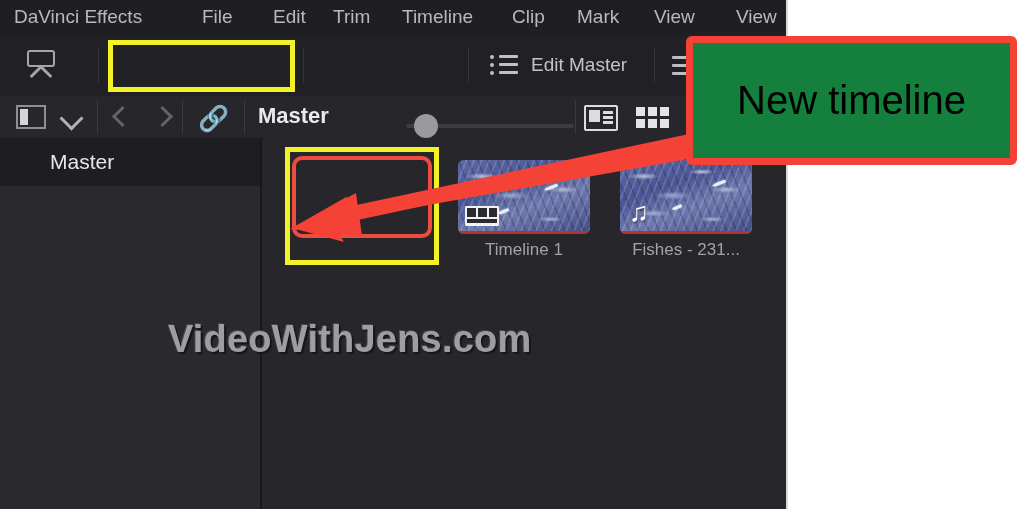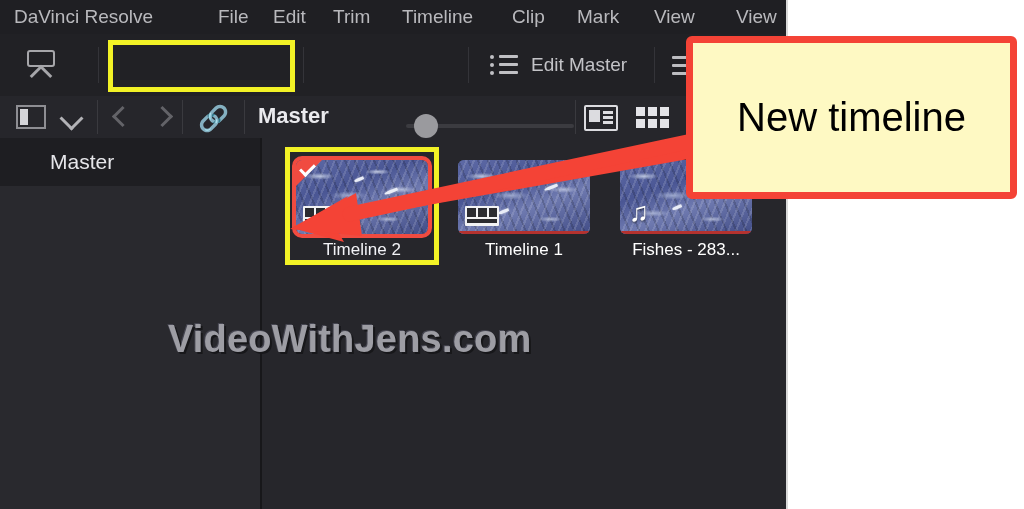--- a/index.html
+++ b/index.html
@@ -87,54 +87,54 @@
       radial-gradient(ellipse 18px 4px at 62% 16%, rgba(205,212,232,.9) 0%, rgba(205,212,232,0) 70%),
       radial-gradient(ellipse 26px 6px at 40% 48%, rgba(168,180,215,.85) 0%, rgba(168,180,215,0) 70%),
       radial-gradient(ellipse 20px 5px at 80% 40%, rgba(198,206,230,.8) 0%, rgba(198,206,230,0) 70%),
       radial-gradient(ellipse 24px 5px at 25% 72%, rgba(180,190,220,.8) 0%, rgba(180,190,220,0) 70%),
       radial-gradient(ellipse 18px 4px at 70% 80%, rgba(200,208,230,.75) 0%, rgba(200,208,230,0) 70%),
       repeating-linear-gradient(112deg, rgba(255,255,255,.13) 0px, rgba(255,255,255,.13) 2px, rgba(0,0,0,0) 2px, rgba(0,0,0,0) 7px),
       repeating-linear-gradient(68deg, rgba(0,0,0,.16) 0px, rgba(0,0,0,.16) 2px, rgba(0,0,0,0) 2px, rgba(0,0,0,0) 9px),
       linear-gradient(160deg,#5e6aa6 0%,#4a5694 35%,#6f7ab0 60%,#414c86 100%);
   }
   .thumb .fish{position:absolute;width:14px;height:3px;background:#e9edf7;border-radius:60% 10% 10% 60%;transform:rotate(-22deg);box-shadow:0 0 2px rgba(255,255,255,.6);}
-  .clip-name{margin-top:6px;text-align:center;font-size:17px;color:#ffffff;white-space:nowrap;overflow:hidden;}
+  .clip-name{margin-top:6px;text-align:center;font-size:17px;color:#a3a3a3;white-space:nowrap;overflow:hidden;}
   .clip-name.sel{color:#f2f2f6;}
   .redbar{position:absolute;left:0;bottom:0;width:100%;height:3px;background:#b4322f;}
   .tlicon{position:absolute;left:7px;bottom:8px;width:34px;height:20px;background:#f2f2f4;border-radius:1px;}
   .tlicon .rows{position:absolute;left:2px;top:2px;right:2px;height:9px;background:#2b2b30;}
   .tlicon .rows:after{content:"";position:absolute;left:9px;top:0;width:2px;height:100%;background:#f2f2f4;}
   .tlicon .rows:before{content:"";position:absolute;left:20px;top:0;width:2px;height:100%;background:#f2f2f4;}
   .tlicon .bar{position:absolute;left:2px;bottom:3px;right:2px;height:4px;background:#2b2b30;}
   .musicnote{position:absolute;left:9px;bottom:8px;color:#ffffff;font-size:27px;line-height:27px;text-shadow:0 1px 2px rgba(0,0,0,.6);}
 
   .sel-ring{position:absolute;border:4px solid #f04b40;border-radius:10px;box-sizing:border-box;}
   .check{position:absolute;left:0;top:0;width:0;height:0;border-top:26px solid #f04b40;border-right:26px solid transparent;}
   .check .tick{position:absolute;left:4px;top:-22px;width:12px;height:6px;border-left:3.5px solid #ffffff;border-bottom:3.5px solid #ffffff;transform:rotate(-45deg);}
 
   
   .watermark{position:absolute;left:168px;top:318px;font-size:38px;font-weight:bold;color:#9d9da4;
     text-shadow:2px 2px 0 #17171a, -1px -1px 0 #454550;letter-spacing:.2px;}
 
   
   .hl-box{position:absolute;border:5px solid #f2f226;box-sizing:border-box;}
-  .callout{position:absolute;left:686px;top:36px;width:331px;height:163px;background:#fef9c3;border:7px solid #f44336;border-radius:6px;box-sizing:border-box;display:flex;align-items:center;justify-content:center;}
+  .callout{position:absolute;left:686px;top:36px;width:331px;height:129px;background:#15803d;border:7px solid #f44336;border-radius:6px;box-sizing:border-box;display:flex;align-items:center;justify-content:center;}
   .callout span{font-size:40px;color:#000000;white-space:nowrap;}
   .arrow-svg{position:absolute;left:270px;top:130px;width:460px;height:120px;}
 </style>
 </head>
 <body>
 
 <div class="screen">
 
   <div class="app">
 
     <div class="menubar">
-      <div class="menu-item" style="left:14px">DaVinci Resolve</div>
-      <div class="menu-item" style="left:218px">File</div>
+      <div class="menu-item" style="left:14px">DaVinci Effects</div>
+      <div class="menu-item" style="left:202px">File</div>
       <div class="menu-item" style="left:273px">Edit</div>
       <div class="menu-item" style="left:333px">Trim</div>
       <div class="menu-item" style="left:402px">Timeline</div>
       <div class="menu-item" style="left:512px">Clip</div>
       <div class="menu-item" style="left:577px">Mark</div>
       <div class="menu-item" style="left:654px">View</div>
       <div class="menu-item" style="left:736px">View</div>
     </div>
 
     <div class="toolbar"></div>
@@ -209,35 +209,20 @@
 
     <div class="sidebar">
       <div class="sb-item">
         <span class="lbl">Master</span>
       </div>
     </div>
     <div class="sb-divider"></div>
 
     <div class="cliparea"></div>
 
-    <div class="clip" style="left:296px;top:160px">
-      <div class="thumb">
-        <span class="water"></span>
-        <span class="fish" style="left:88px;top:30px"></span>
-        <span class="fish" style="left:58px;top:18px;width:10px"></span>
-        <span class="tlicon">
-          <span class="rows"></span>
-            <span class="bar"></span>
-        </span>
-        <span class="check">
-            <span class="tick"></span>
-          </span>
-      </div>
-      <div class="clip-name sel">Timeline 2</div>
-    </div>
     <div class="sel-ring" style="left:292px;top:156px;width:140px;height:82px"></div>
 
     <div class="clip" style="left:458px;top:160px">
       <div class="thumb">
         <span class="water"></span>
         <span class="fish" style="left:86px;top:26px"></span>
         <span class="fish" style="left:40px;top:50px;width:11px"></span>
         <span class="tlicon">
           <span class="rows"></span>
             <span class="bar"></span>
@@ -248,21 +233,21 @@
     </div>
 
     <div class="clip" style="left:620px;top:160px">
       <div class="thumb">
         <span class="water"></span>
         <span class="fish" style="left:92px;top:22px"></span>
         <span class="fish" style="left:52px;top:46px;width:10px"></span>
         <span class="musicnote">♫</span>
         <span class="redbar"></span>
       </div>
-      <div class="clip-name">Fishes - 283...</div>
+      <div class="clip-name">Fishes - 231...</div>
     </div>
 
     <div class="watermark">VideoWithJens.com</div>
   </div>
 
   <div class="app-edge"></div>
 
   <div class="hl-box" style="left:108px;top:40px;width:187px;height:52px"></div>
   <div class="hl-box" style="left:285px;top:147px;width:154px;height:118px"></div>
 

